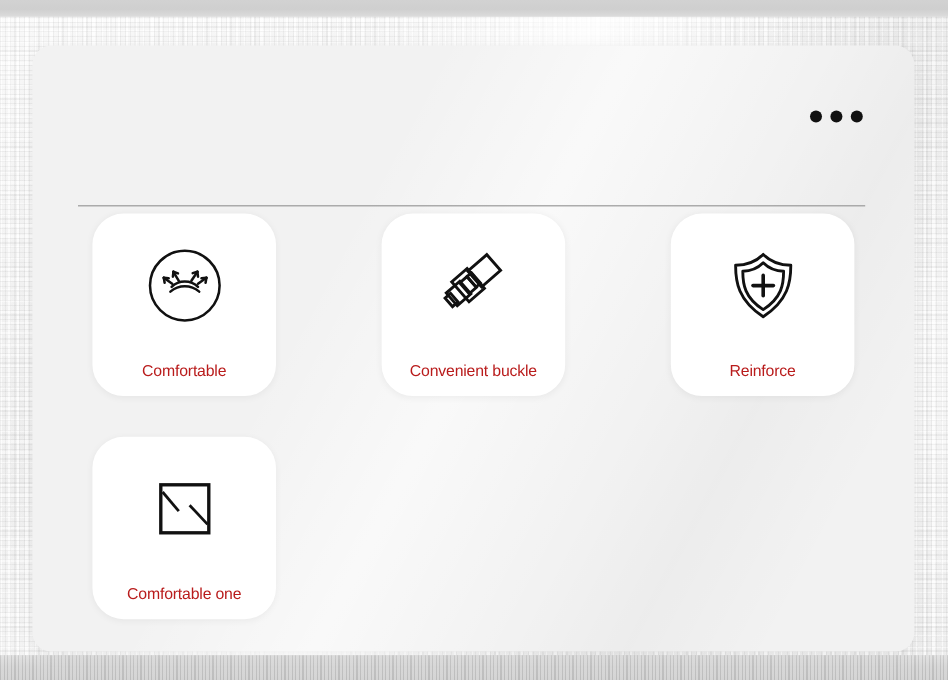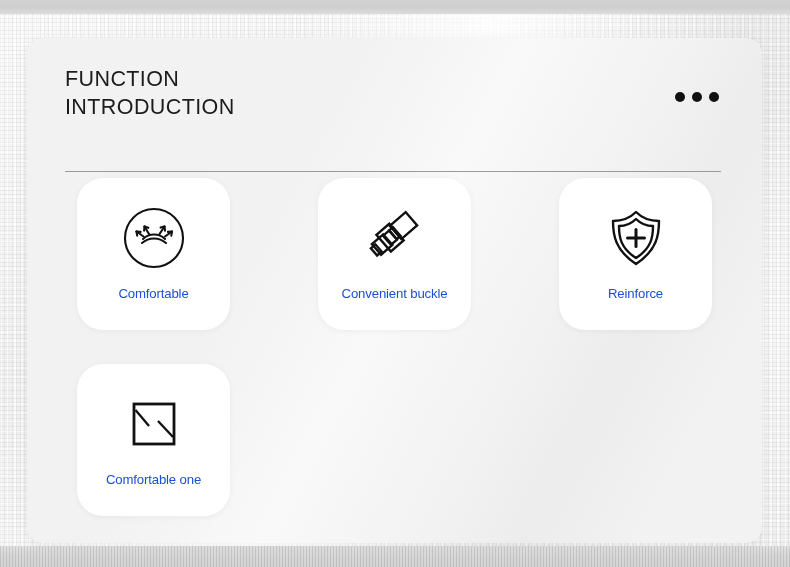--- a/index.html
+++ b/index.html
@@ -160,45 +160,41 @@
   }
   .card-icon {
     width: 74px;
     height: 74px;
     display: flex;
     align-items: center;
     justify-content: center;
   }
   .card-icon svg { display: block; }
   .card-label {
-    margin-top: 11px;
+    margin-top: 26px;
     font-size: 13.2px;
-    color: #1d4ed8;
+    color: #b91c1c;
     text-align: right;
     white-space: nowrap;
     letter-spacing: -0.15px;
   }
 </style>
 </head>
 <body>
 
 <div id="page">
   <div id="texture"></div>
   <div id="sheen"></div>
   <div id="band-top"></div>
   <div id="band-bottom"></div>
 
   <div id="panel">
     <div id="panel-sheen"></div>
 
     <div id="header">
-      <div id="title">
-        <span class="line">FUNCTION</span>
-        <span class="line">INTRODUCTION</span>
-      </div>
       <div id="dots">
         <span class="dot"></span>
         <span class="dot"></span>
         <span class="dot"></span>
       </div>
     </div>
 
     <div id="divider"></div>
 
     <div id="grid">

